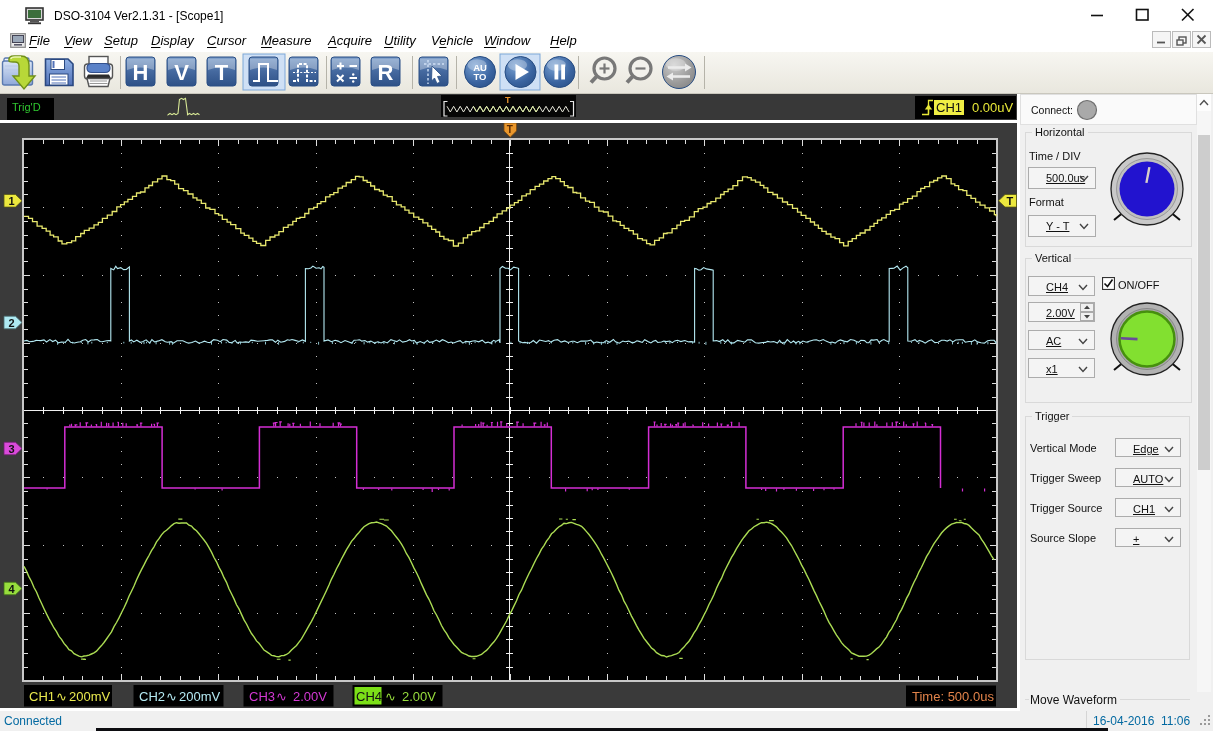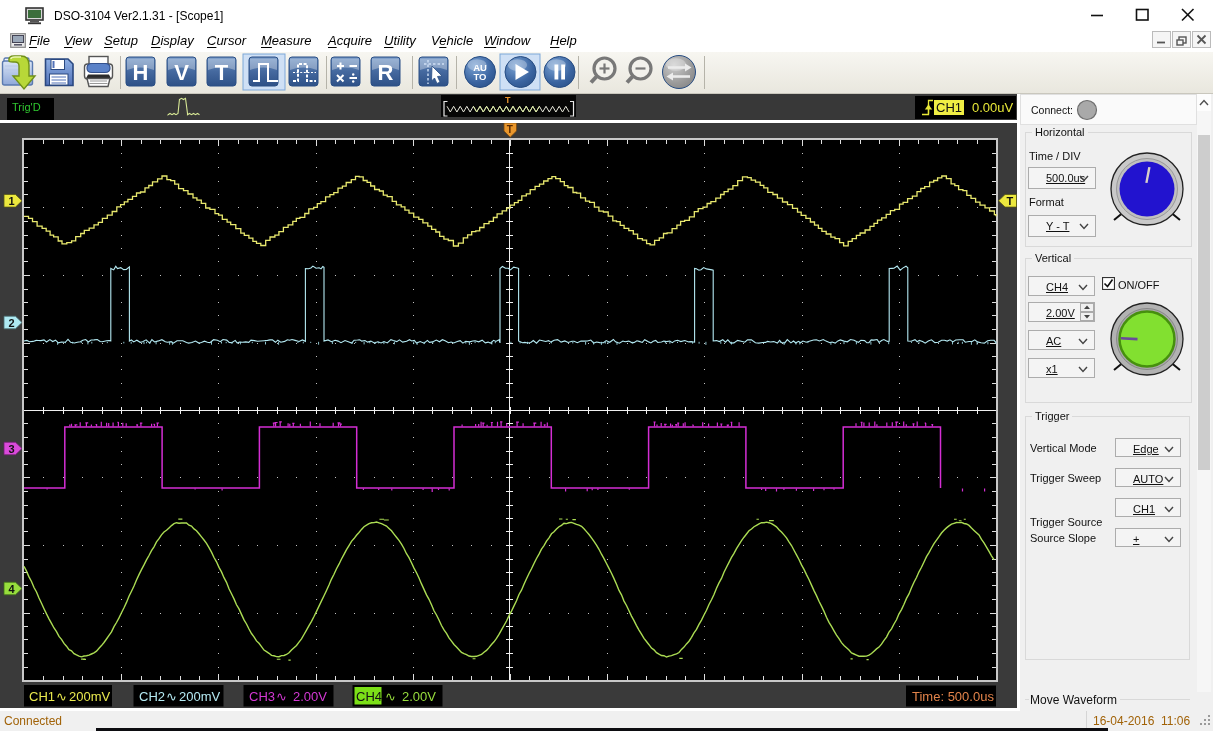--- a/index.html
+++ b/index.html
@@ -43,21 +43,21 @@
   color:#111; }
 .combo .txt { position:absolute; left:17px; top:4px;text-decoration:underline; }
 .combo svg { position:absolute; right:6px; top:7px; }
 .lab { position:absolute; color:#111; }
 
 #sbar { position:absolute; left:1197px; top:94px; width:14px; height:598px; background:#f6f6f6; }
 #sbtn { position:absolute; left:0; top:0; width:14px; height:17px; background:#fdfdfd; }
 #sthumb { position:absolute; left:1px; top:41px; width:12px; height:335px; background:#cdcdcd; }
 
 #statusbar { left:0; top:711px; width:1213px; height:20px; background:#f0f0f0;
-  font-size:12px; color:#a16207; }
+  font-size:12px; color:#0369a1; }
 #darkstrip { left:96px; top:727.5px; width:1012px; height:3.5px; background:#0c0c10; }
 </style>
 </head>
 <body>
 <div id="app">
   <div class="abs" id="titlebar">
 
     <svg class="abs" style="left:25px;top:7px" width="20" height="18" viewBox="0 0 20 18">
       <rect x="1" y="1" width="17" height="12" fill="#d8d8d8" stroke="#333" stroke-width="1.6"></rect>
       <rect x="3" y="3" width="13" height="8" fill="#3b6e3b"></rect>
@@ -394,21 +394,21 @@
           <path d="M 1 1 L 5 5.5 L 9 1" fill="none" stroke="#444" stroke-width="1.4"></path>
         </svg>
       </div>
 <div class="lab" style="left:10px;top:378px">Trigger Sweep</div>
 <div class="combo" style="left:95px;top:374px;width:66px;height:19px">
         <span class="txt">AUTO</span>
         <svg width="10" height="7" viewBox="0 0 10 7">
           <path d="M 1 1 L 5 5.5 L 9 1" fill="none" stroke="#444" stroke-width="1.4"></path>
         </svg>
       </div>
-<div class="lab" style="left:10px;top:422px">Trigger Source</div>
+<div class="lab" style="left:10px;top:408px">Trigger Source</div>
 <div class="combo" style="left:95px;top:404px;width:66px;height:19px">
         <span class="txt">CH1</span>
         <svg width="10" height="7" viewBox="0 0 10 7">
           <path d="M 1 1 L 5 5.5 L 9 1" fill="none" stroke="#444" stroke-width="1.4"></path>
         </svg>
       </div>
 <div class="lab" style="left:10px;top:438px">Source Slope</div>
 <div class="combo" style="left:95px;top:434px;width:66px;height:19px">
         <span class="txt">+</span>
         <svg width="10" height="7" viewBox="0 0 10 7">

